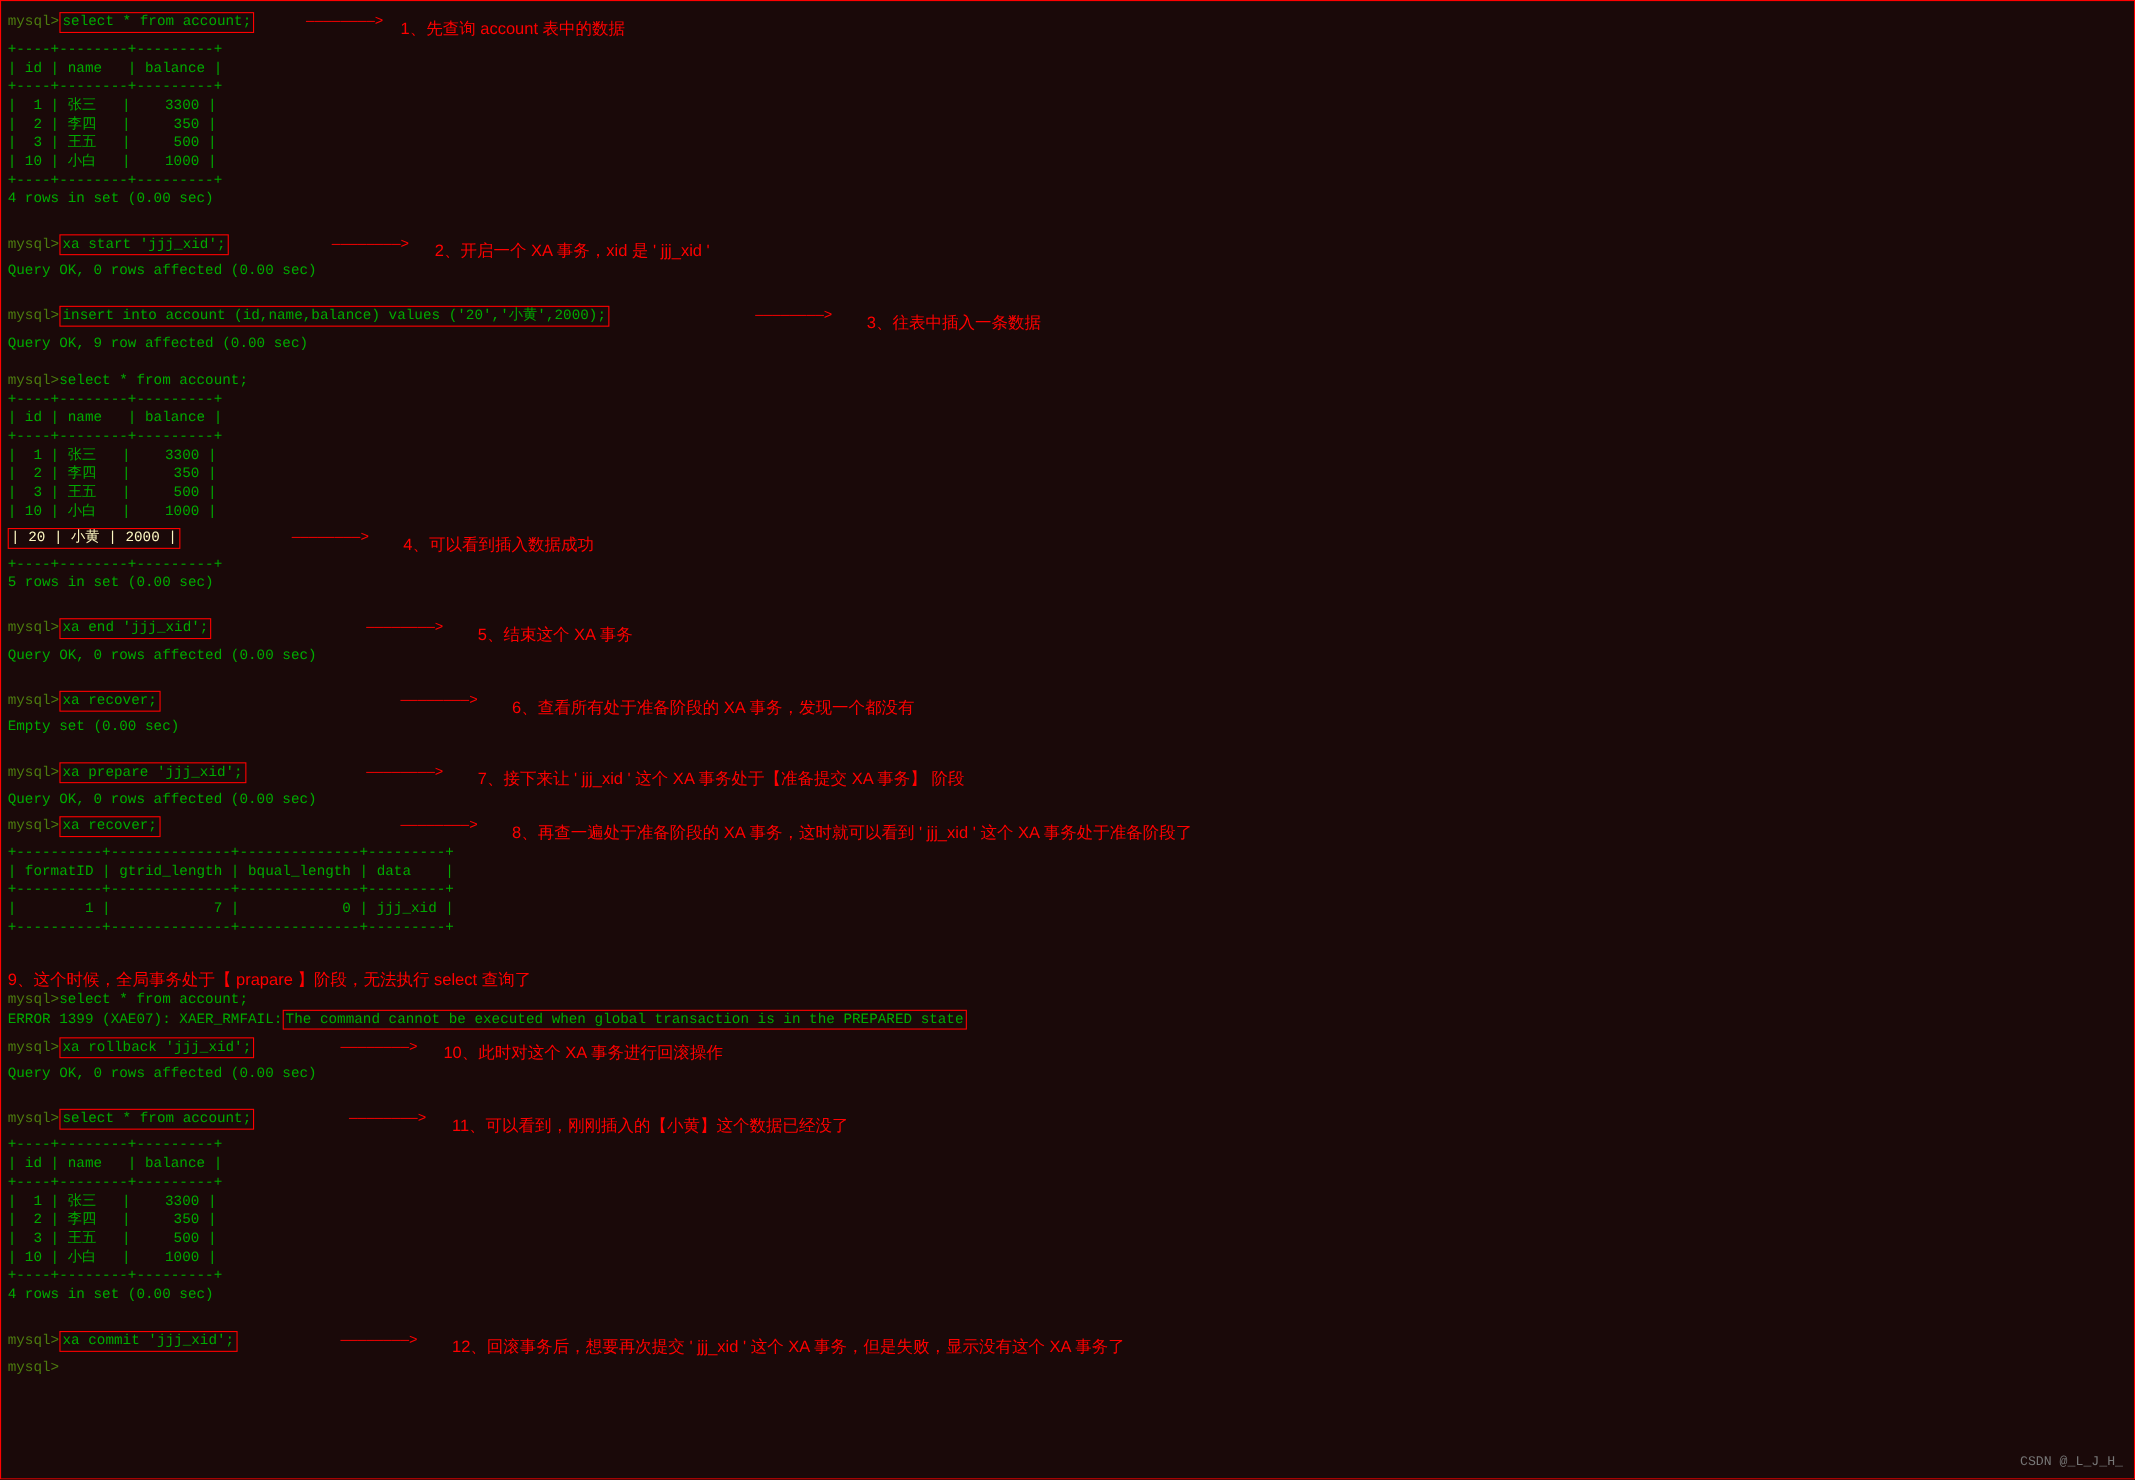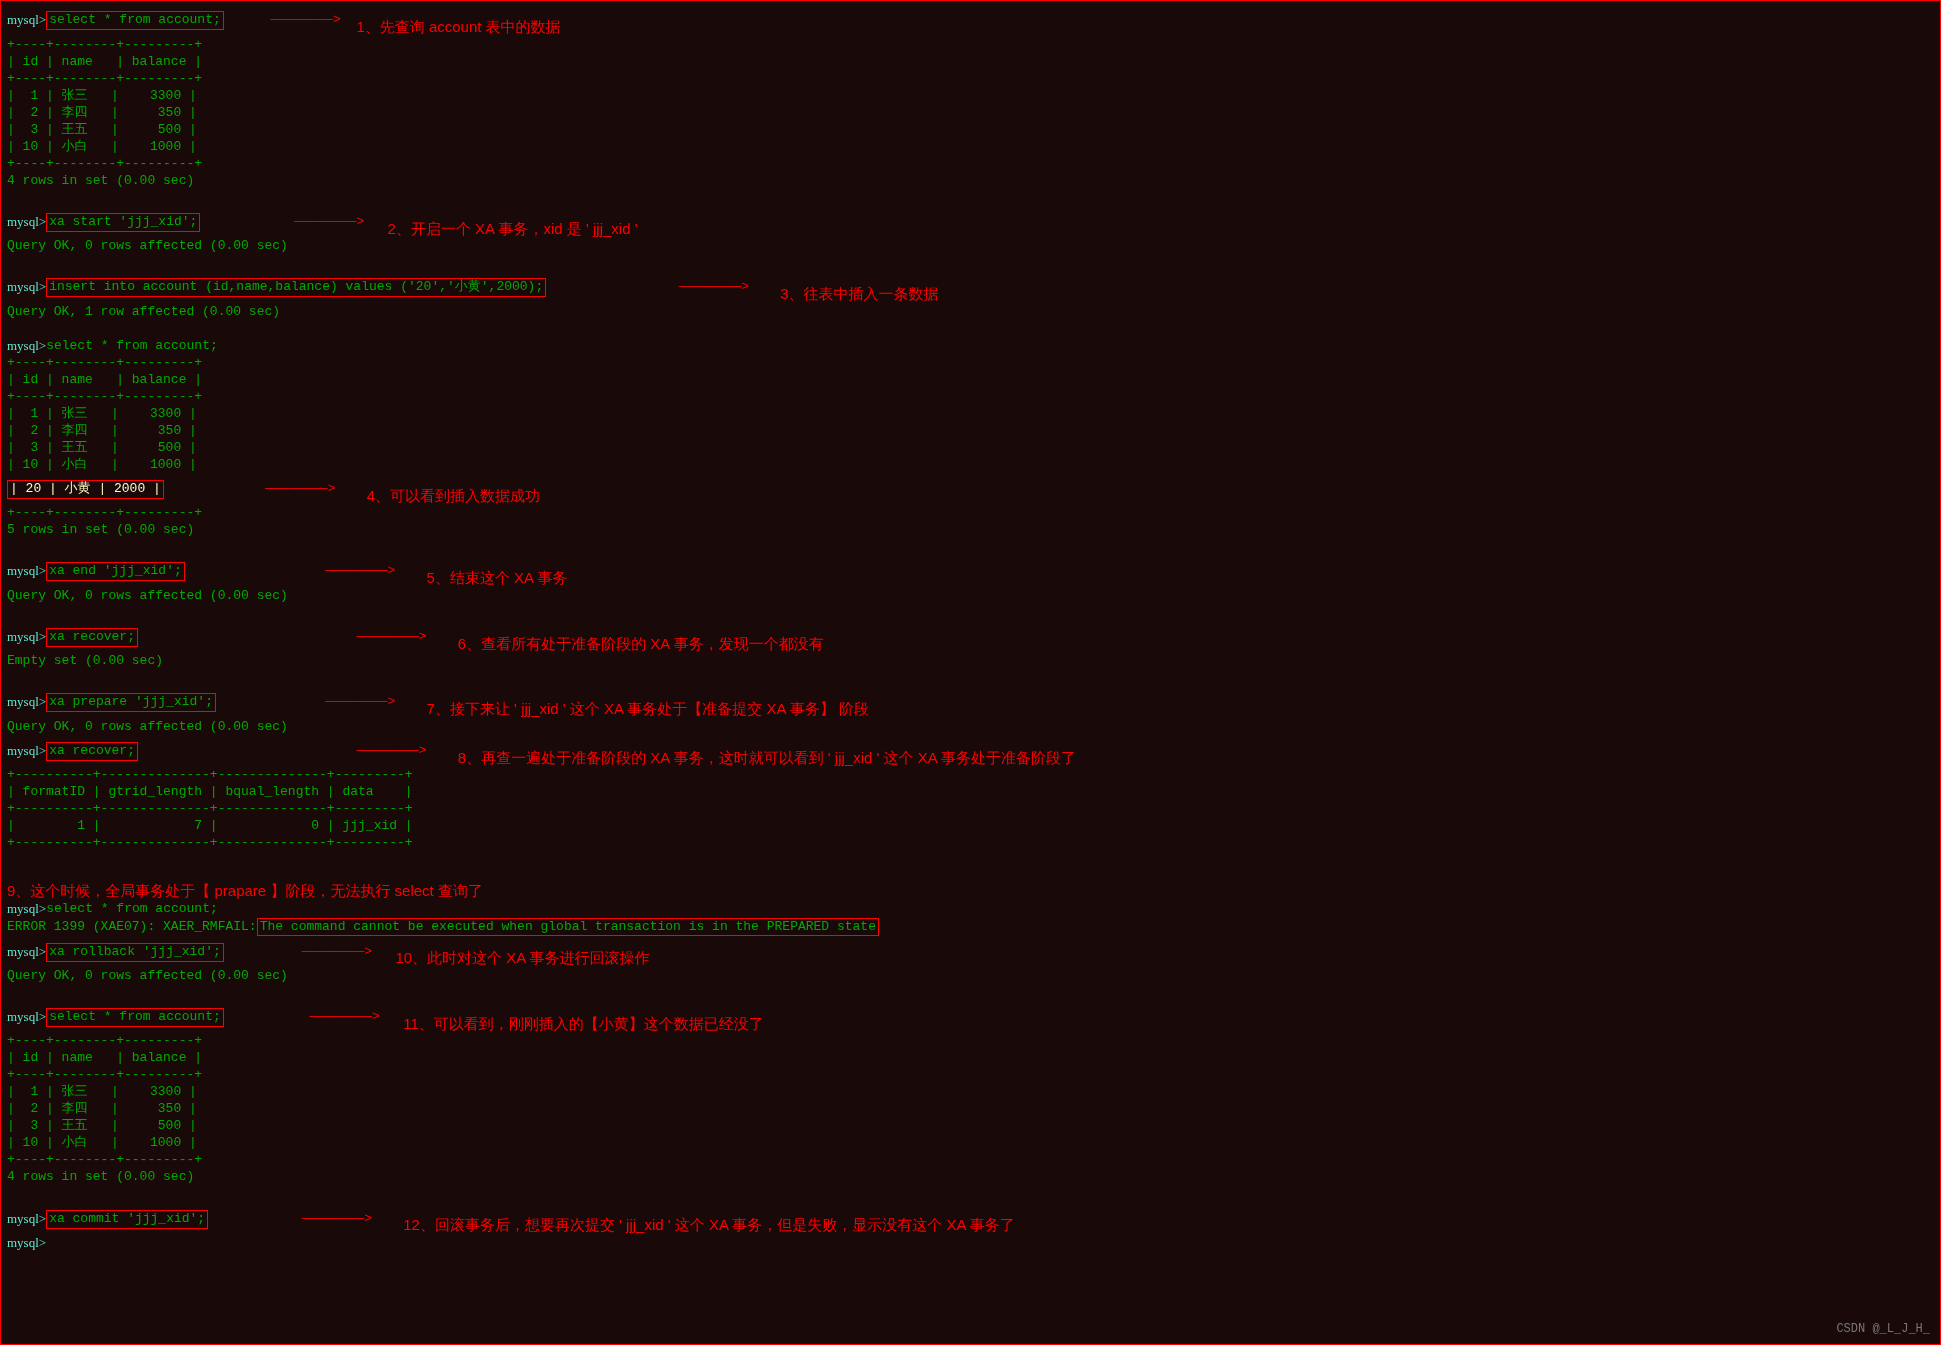--- a/index.html
+++ b/index.html
@@ -14,21 +14,21 @@
     .container {
       border: 1px solid #ff0000;
       padding: 4px 0 4px 0;
       min-height: 1335px;
       position: relative;
     }
     .line {
       white-space: pre;
       min-height: 17px;
     }
-    .prompt { color: #5eead4; font-family: Liberation Serif, serif; }
+    .prompt { color: #4d7c0f; }
     .highlight-box {
       border: 1px solid #ff0000;
       display: inline-block;
       padding: 0 2px;
     }
     .annotation {
       color: #ff0000;
       font-family: 'Microsoft YaHei', sans-serif;
       font-size: 15px;
       white-space: pre;
@@ -80,21 +80,21 @@
 </div>
 <div class="line pad-left">Query OK, 0 rows affected (0.00 sec)</div>
 <div class="line"></div>
 
 <div class="row pad-left">
   <span class="prompt">mysql&gt;</span>
   <span class="highlight-box"> insert into account (id,name,balance) values ('20','小黄',2000); </span>
   <span class="arrow">                 ————————&gt;    </span>
   <span class="annotation">3、往表中插入一条数据</span>
 </div>
-<div class="line pad-left">Query OK, 1 row affected (0.00 sec)</div>
+<div class="line pad-left">Query OK, 9 row affected (0.00 sec)</div>
 <div class="line"></div>
 
 <div class="row pad-left">
   <span class="prompt">mysql&gt;</span>
   <span> </span>
   <span>select * from account;</span>
 </div>
 <div class="line pad-left">+----+--------+---------+</div>
 <div class="line pad-left">| id | name   | balance |</div>
 <div class="line pad-left">+----+--------+---------+</div>

